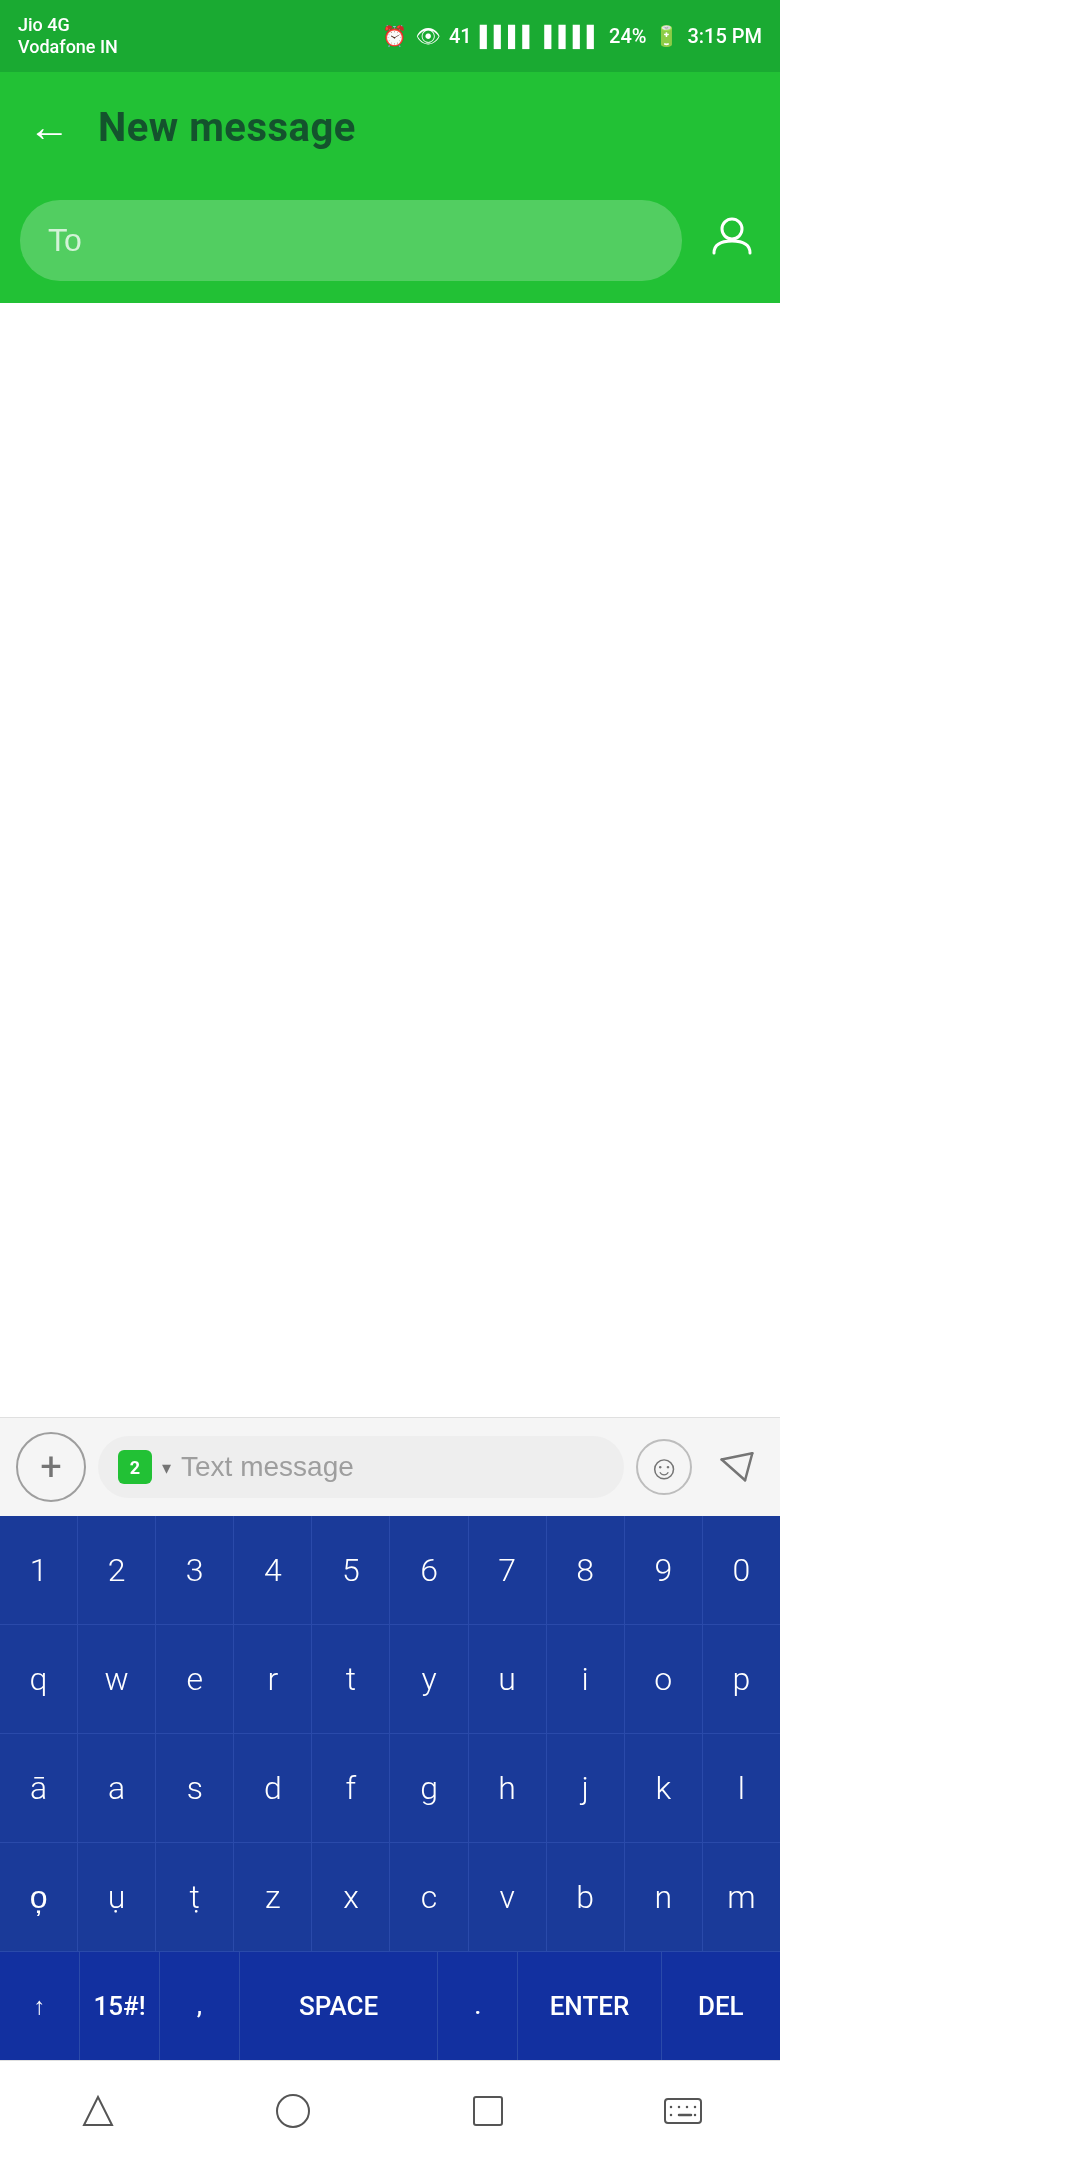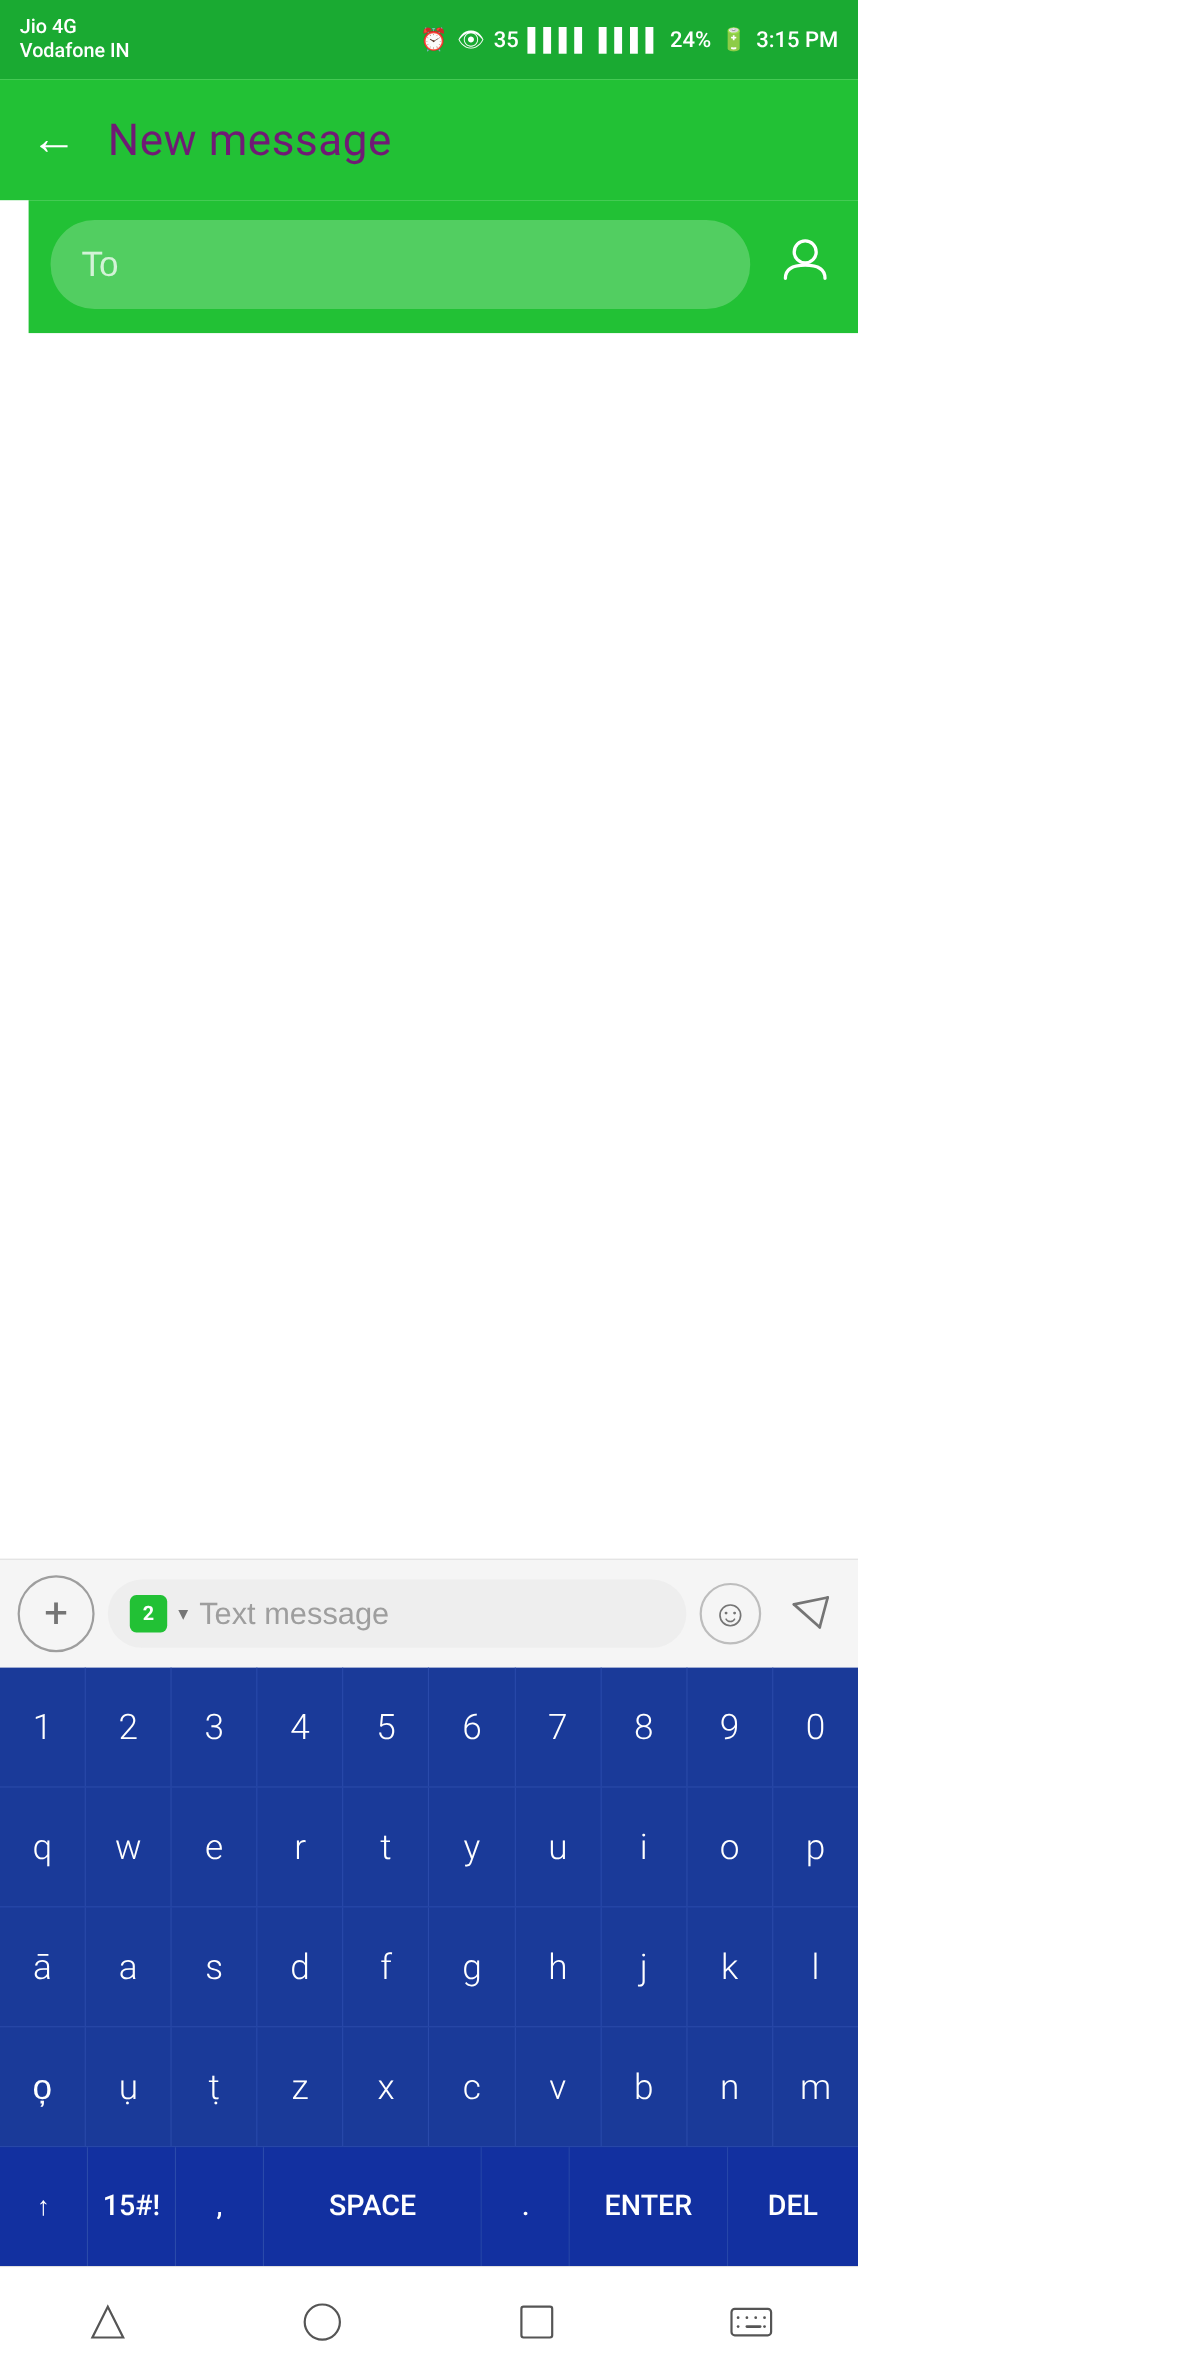--- a/index.html
+++ b/index.html
@@ -38,34 +38,33 @@
       gap: 20px;
     }
     .back-btn {
       color: #fff;
       font-size: 42px;
       cursor: pointer;
       padding: 8px;
       line-height: 1;
     }
     .page-title {
-      color: #701a75;
+      color: #14532d;
       font-size: 40px;
-      font-weight: 400;
+      font-weight: 700;
       letter-spacing: 0.5px;
     }
 
     
     .to-section {
       background: #22c135;
       padding: 18px 14px 22px 20px;
       display: flex;
       align-items: center;
       gap: 16px;
-      margin-left: 26px;
     }
     .to-input-wrapper {
       flex: 1;
       background: rgba(255,255,255,0.22);
       border-radius: 40px;
       padding: 22px 28px;
     }
     .to-input {
       background: transparent;
       border: none;
@@ -270,21 +269,21 @@
 <body>
 
 <div class="status-bar">
   <div class="status-left">
     <span>Jio 4G</span>
     <span>Vodafone IN</span>
   </div>
   <div class="status-right">
     <span>⏰</span>
     <span>👁</span>
-    <span>35</span>
+    <span>41</span>
     <span>▌▌▌▌</span>
     <span>▌▌▌▌</span>
     <span>24%</span>
     <span>🔋</span>
     <span>3:15 PM</span>
   </div>
 </div>
 
 <div class="top-bar">
   <div class="back-btn">←</div>

